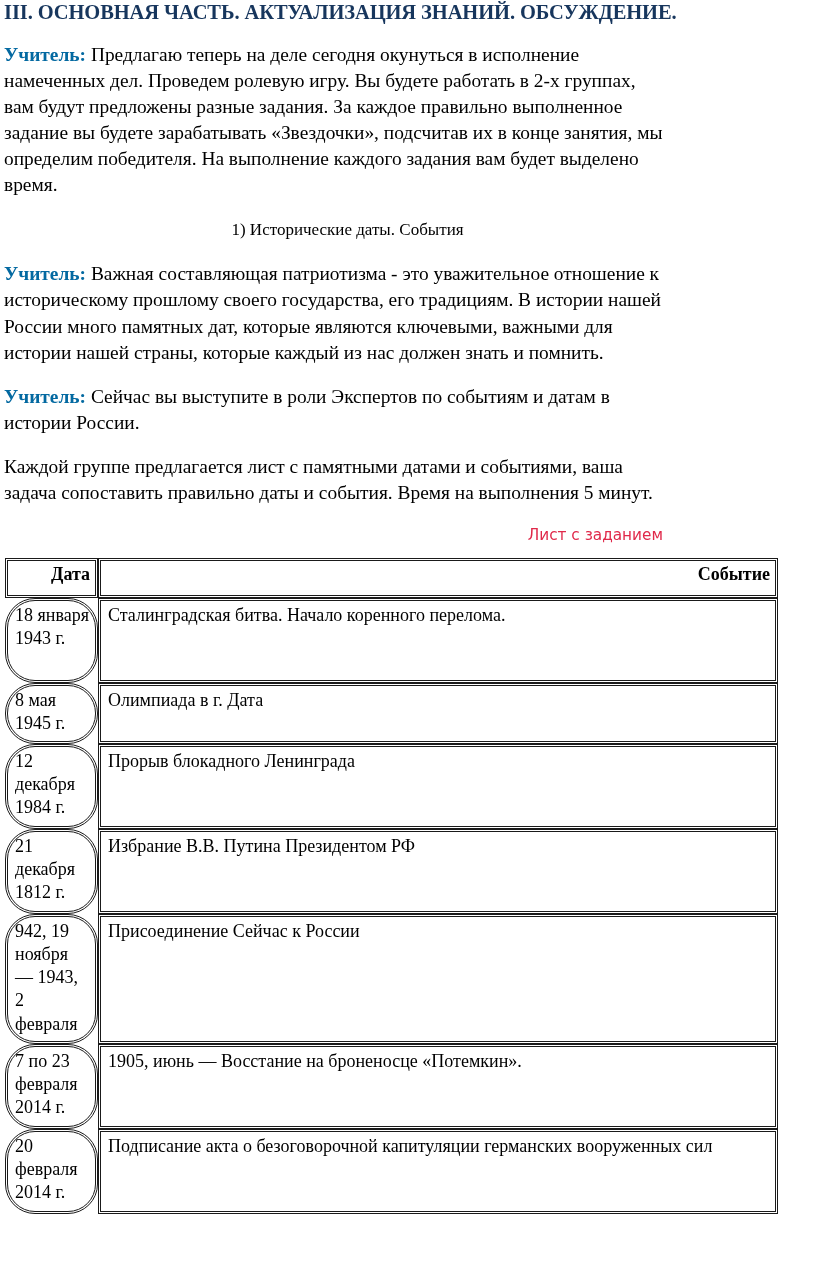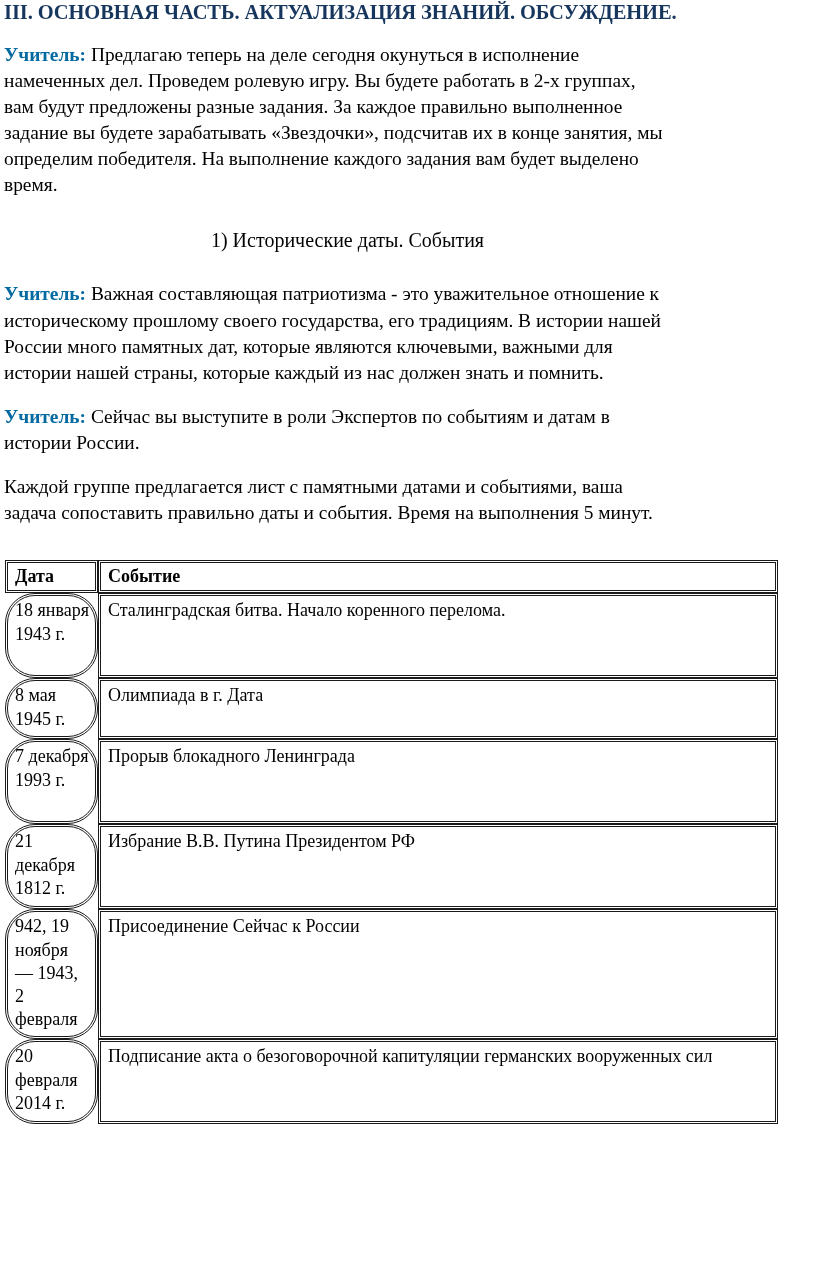--- a/index.html
+++ b/index.html
@@ -46,24 +46,24 @@
   .spacer-18 { height: 18px; }
   .spacer-14 { height: 14px; }
   .spacer-20 { height: 20px; }
 
   .speaker {
     font-weight: bold;
     color: #0369a1;
   }
 
   .centered-line {
-    font-size: 20px;
+    font-size: 17px;
     line-height: 1.345;
     text-align: center;
-    margin: 8px;
+    margin: 0;
     padding-left: 28px;
   }
 
   .note-right {
     font-family: "DejaVu Sans", "Liberation Sans", sans-serif;
     font-size: 15.3px;
     line-height: 1.2;
     color: #e0294a;
     text-align: right;
     margin: 0;
@@ -85,23 +85,23 @@
     vertical-align: top;
     font-size: 18px;
     line-height: 1.29;
     font-family: "Liberation Serif", "DejaVu Serif", serif;
     font-weight: normal;
     color: #000;
     background: #ffffff;
   }
   .task-table th {
     font-weight: bold;
-    text-align: left;
+    text-align: right;
     padding-top: 2px;
-    padding-bottom: 2px;
+    padding-bottom: 8px;
   }
   .col-date { width: 93px; }
   .col-event { width: 680px; }
 
   .cell-date { word-wrap: break-word; border-radius: 30px; }
   .cell-event { }
 
   
   .h-head { height: 22px; }
   .h-3line { height: 73px; }
@@ -131,20 +131,21 @@
   <div class="spacer-18"></div>
 
   <p class="para"><span class="speaker">Учитель:</span><span> Сейчас вы выступите в роли Экспертов по событиям и датам в истории России.</span></p>
 
   <div class="spacer-18"></div>
 
   <p class="para"><span>Каждой группе предлагается лист с памятными датами и событиями, ваша задача сопоставить правильно даты и события. Время на выполнения 5 минут.</span></p>
 
   <div class="spacer-20"></div>
 
+  <p class="note-right">Лист с заданием</p>
 
   <div class="spacer-14"></div>
 
   <table class="task-table">
     <colgroup>
       <col class="col-date">
       <col class="col-event">
     </colgroup>
     <thead>
       <tr>
@@ -155,31 +156,35 @@
     <tbody>
       <tr>
         <td class="cell-date h-3line">18 января 1943 г.</td>
         <td class="cell-event h-3line">Сталинградская битва. Начало коренного перелома.</td>
       </tr>
       <tr>
         <td class="cell-date h-2line">8 мая 1945 г.</td>
         <td class="cell-event h-2line">Олимпиада в г. Дата</td>
       </tr>
       <tr>
-        <td class="cell-date h-3line">7 декабря 1993 г.</td>
+        <td class="cell-date h-3line">12 декабря 1984 г.</td>
         <td class="cell-event h-3line">Прорыв блокадного Ленинграда</td>
       </tr>
       <tr>
         <td class="cell-date h-3line">21 декабря 1812 г.</td>
         <td class="cell-event h-3line">Избрание В.В. Путина Президентом РФ</td>
       </tr>
       <tr>
         <td class="cell-date h-5line">942,  19 ноября — 1943, 2 февраля</td>
         <td class="cell-event h-5line">Присоединение Сейчас к России</td>
       </tr>
       <tr>
+        <td class="cell-date h-3line"> 7 по 23 февраля 2014 г.</td>
+        <td class="cell-event h-3line">1905, июнь — Восстание на броненосце «Потемкин».</td>
+      </tr>
+      <tr>
         <td class="cell-date h-last">20 февраля 2014 г.</td>
         <td class="cell-event h-last">Подписание акта о безоговорочной капитуляции германских вооруженных сил</td>
       </tr>
     </tbody>
   </table>
 
 </div>
 
 </body></html>

